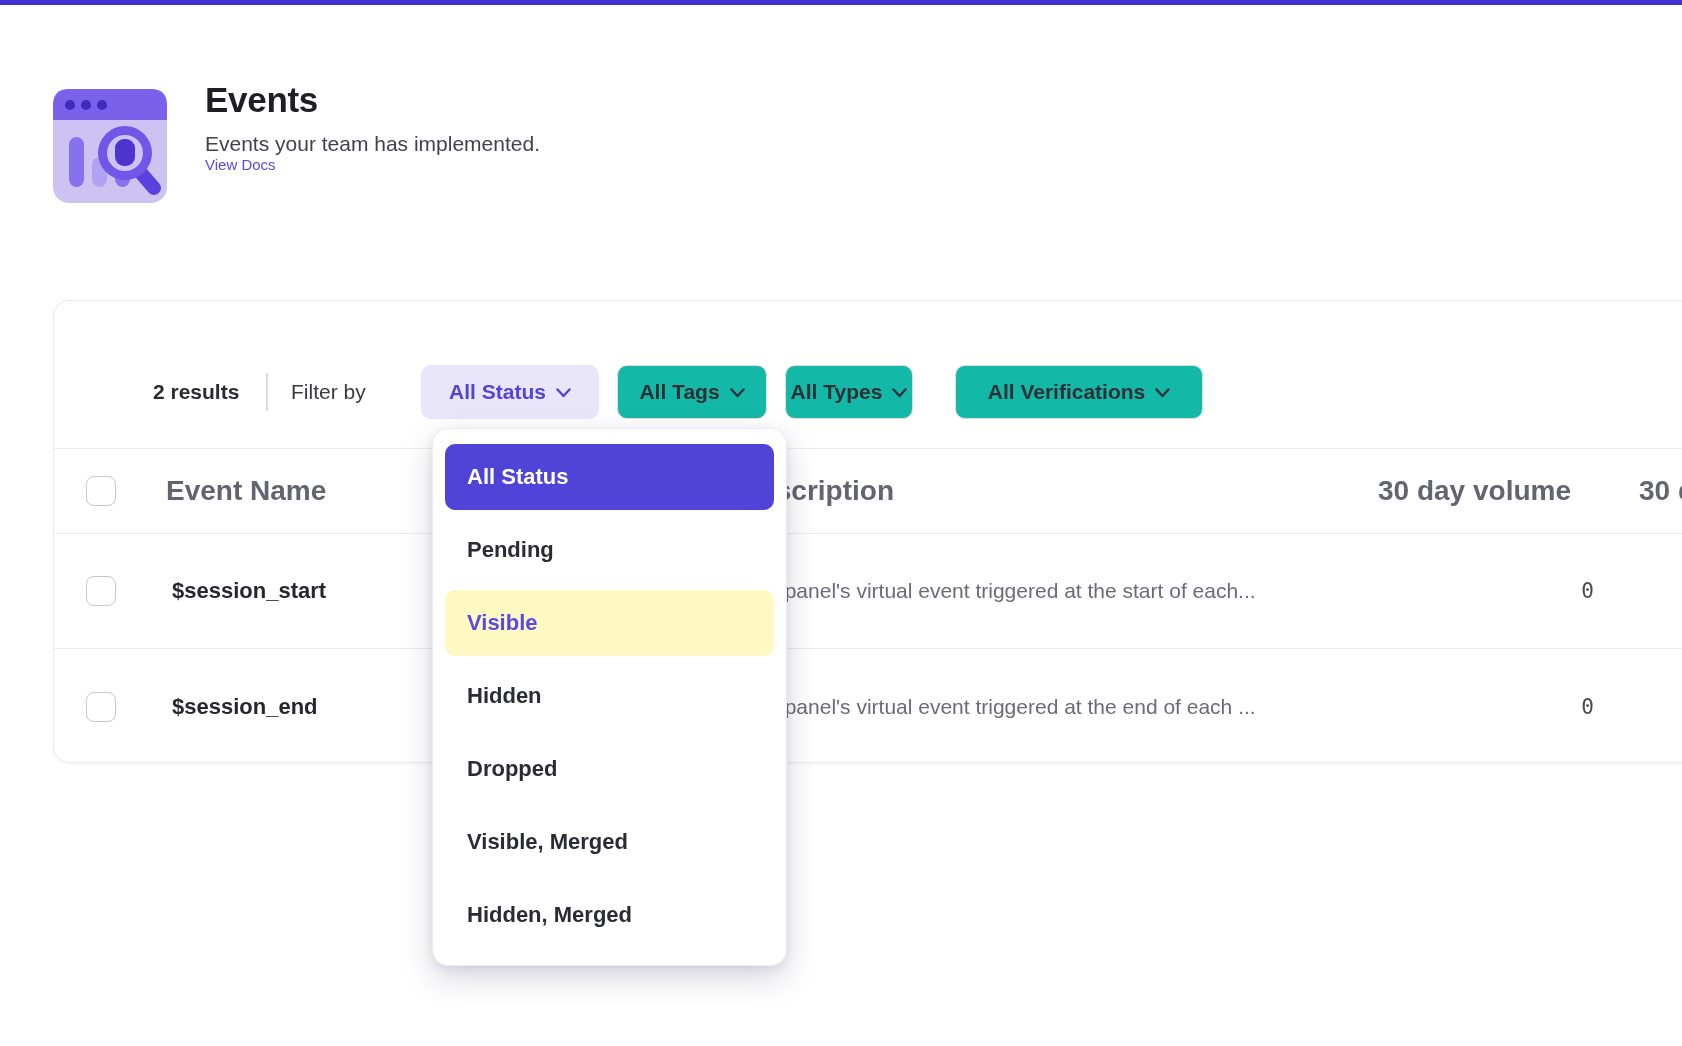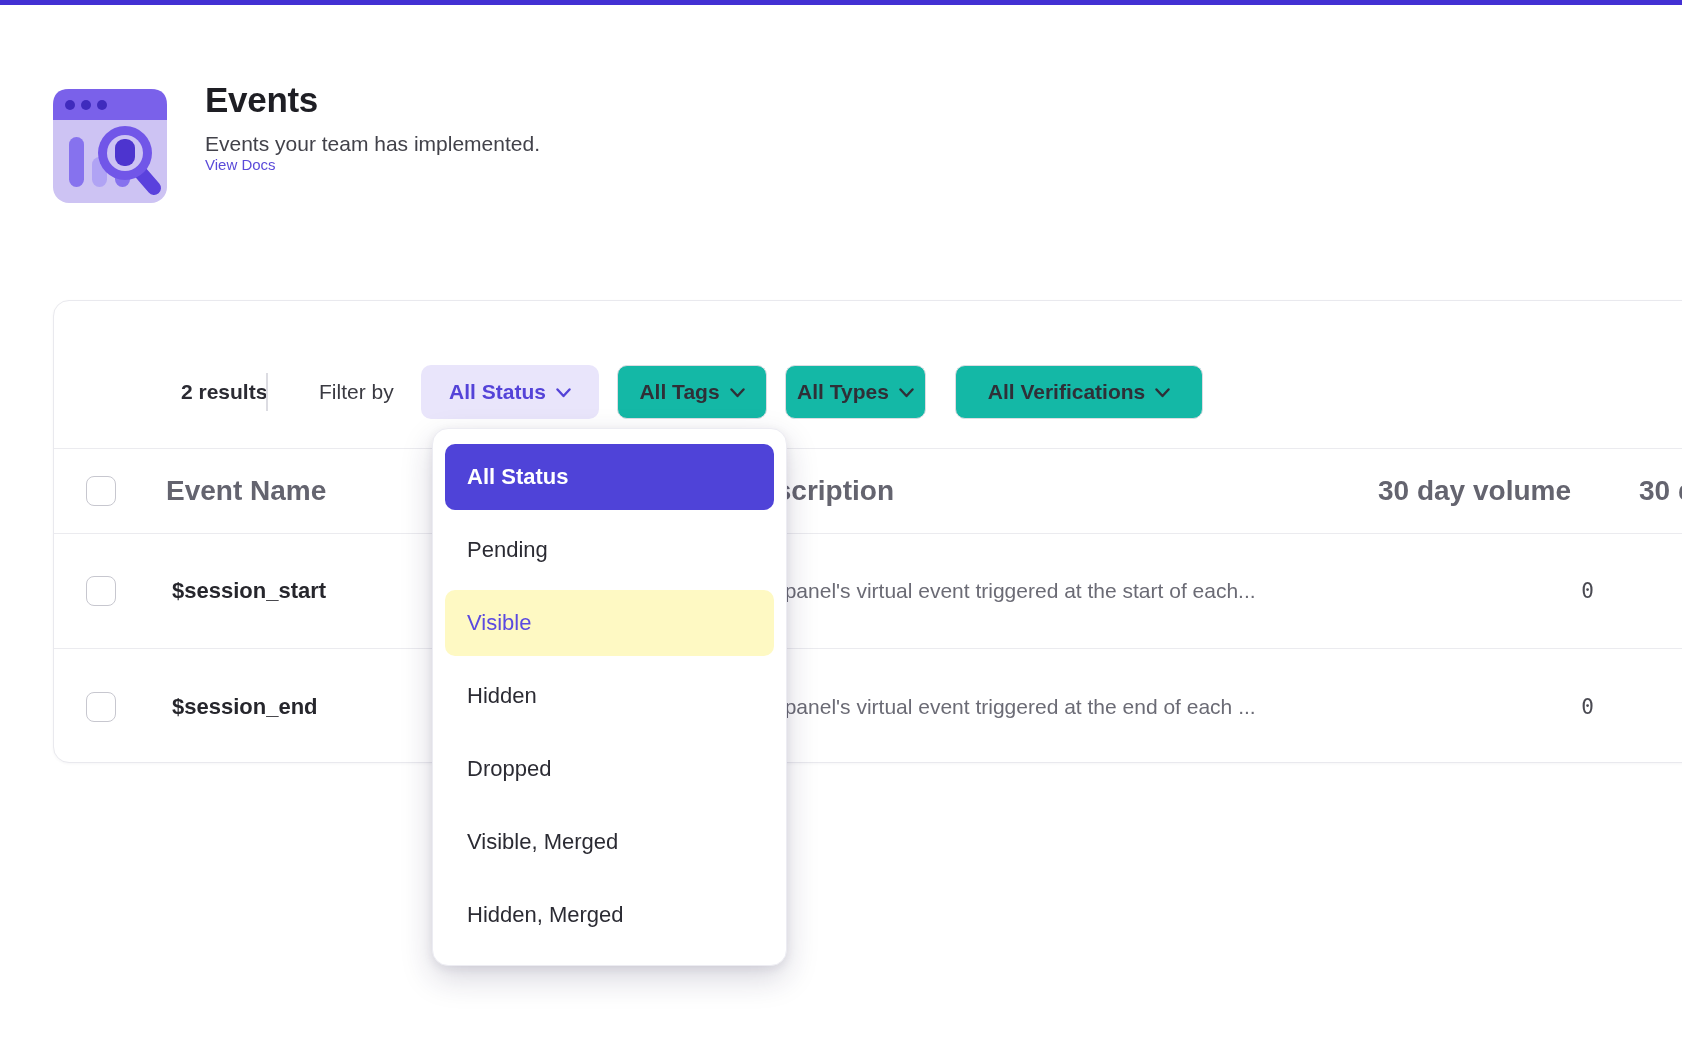--- a/index.html
+++ b/index.html
@@ -14,21 +14,21 @@
   .page-title { font-size:35px; font-weight:700; color:#1e1e24; letter-spacing:-0.3px; }
   .page-sub   { margin-top:12px; font-size:21px; color:#42424a; }
   .view-docs  { font-size:15px; font-weight:500; color:#5a4ad9; cursor:pointer; width:max-content; }
 
   
   .card { position:absolute; left:53px; top:300px; width:1660px; height:463px;
     background:#fff; border:1px solid #e9e9ee; border-radius:16px;
     box-shadow:0 1px 3px rgba(30,30,50,0.04); }
 
   
-  .f-text { position:absolute; top:64px; height:54px; display:flex; align-items:center; font-size:21px;margin-left:28px; }
+  .f-text { position:absolute; top:64px; height:54px; display:flex; align-items:center; font-size:21px; }
   .results { left:99px; font-weight:600; color:#2b2b33; }
   .f-divider { position:absolute; left:212px; top:72px; width:2px; height:38px; background:#dcdce2; }
   .filter-by { left:237px; font-weight:400; color:#3a3a42; }
   .pill { position:absolute; top:64px; height:54px; border-radius:10px; display:flex;
     align-items:center; justify-content:center; gap:10px; font-size:21px; font-weight:600;
     background:#14b8a6; border:1px solid #dcdce2; color:#2f2f37; cursor:pointer; }
   .pill.active { background:#e9e5fb; border:none; color:#5443d8; }
   .pill svg { margin-top:2px; }
 
   
@@ -48,21 +48,21 @@
   .h-desc  { left:686px; }
   .h-vol   { right:141px; }
   .h-clip  { left:1585px; }
   .cell-desc-1, .cell-desc-2 { left:698px; }
 
   
   .menu { position:absolute; left:432px; top:428px; width:355px; height:538px; z-index:20;
     background:#fff; border:1px solid #ececf2; border-radius:16px; padding:15px 12px;
     box-shadow:0 12px 32px rgba(35,30,70,0.18), 0 3px 10px rgba(35,30,70,0.08); }
   .menu-item { height:66px; margin-bottom:7px; border-radius:10px; display:flex; align-items:center;
-    padding-left:22px; font-size:22px; font-weight:400; color:#2b2b33; cursor:pointer; }
+    padding-left:22px; font-size:22px; font-weight:700; color:#2b2b33; cursor:pointer; }
   .menu-item.selected { background:#4f43d8; color:#ffffff; font-weight:600; }
   .menu-item.hover    { background:#fef9c3; color:#5b4ae0; }
 </style>
 </head>
 <body>
 
 <div class="topbar"></div>
 
 <svg class="app-icon" viewBox="0 0 114 114">
   <rect x="0" y="0" width="114" height="114" rx="16" fill="#cdc3f3"></rect>
@@ -96,21 +96,21 @@
     <svg width="15" height="10" viewBox="0 0 15 10">
         <path d="M1.5 1.5 L7.5 8 L13.5 1.5" fill="none" stroke="#5443d8" stroke-width="2.4" stroke-linecap="round" stroke-linejoin="round"></path>
       </svg>
   </div>
   <div class="pill" style="left:563px; width:150px;">
     <span>All Tags</span>
     <svg width="15" height="10" viewBox="0 0 15 10">
         <path d="M1.5 1.5 L7.5 8 L13.5 1.5" fill="none" stroke="#2f2f37" stroke-width="2.4" stroke-linecap="round" stroke-linejoin="round"></path>
       </svg>
   </div>
-  <div class="pill" style="left:731px; width:141px;text-align:center;">
+  <div class="pill" style="left:731px; width:128px;text-align:center;">
     <span>All Types</span>
     <svg width="15" height="10" viewBox="0 0 15 10">
         <path d="M1.5 1.5 L7.5 8 L13.5 1.5" fill="none" stroke="#2f2f37" stroke-width="2.4" stroke-linecap="round" stroke-linejoin="round"></path>
       </svg>
   </div>
   <div class="pill" style="left:901px; width:248px;">
     <span>All Verifications</span>
     <svg width="15" height="10" viewBox="0 0 15 10">
         <path d="M1.5 1.5 L7.5 8 L13.5 1.5" fill="none" stroke="#2f2f37" stroke-width="2.4" stroke-linecap="round" stroke-linejoin="round"></path>
       </svg>

